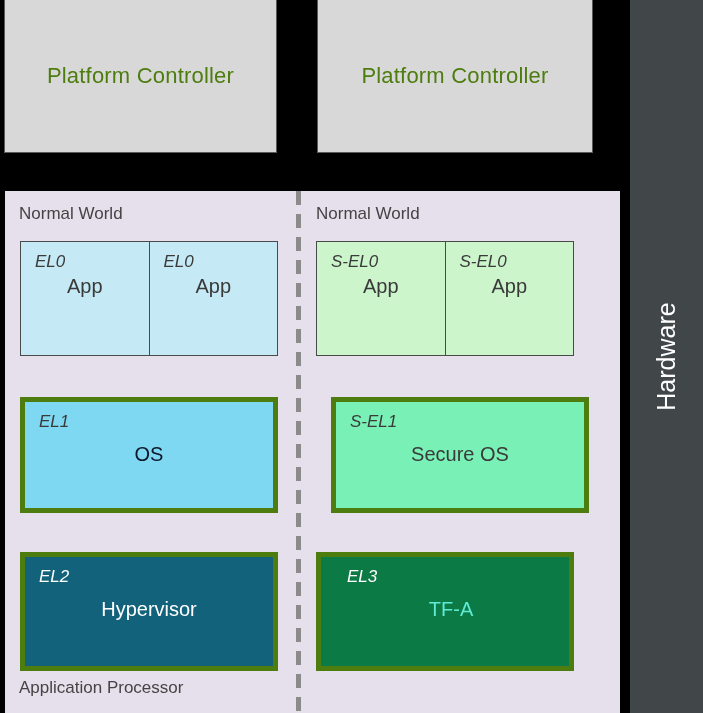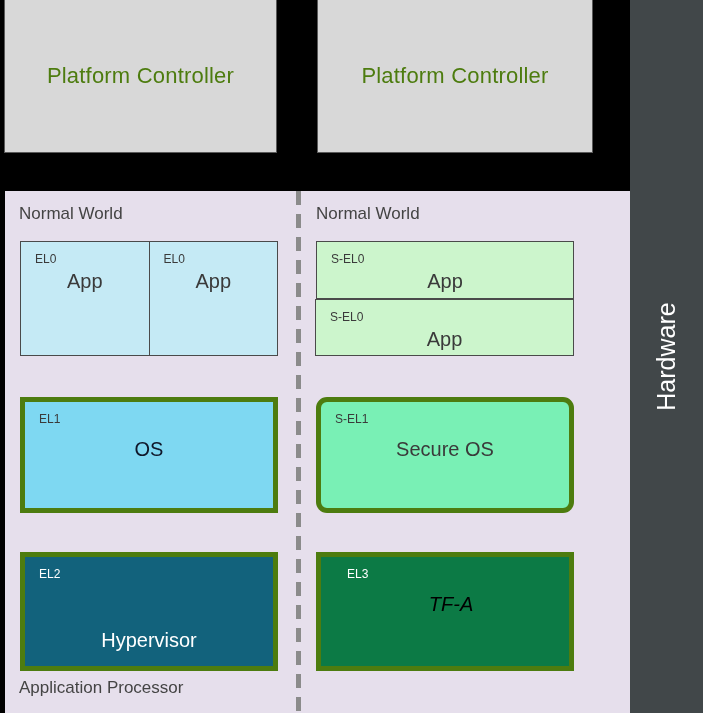--- a/index.html
+++ b/index.html
@@ -38,21 +38,21 @@
     letter-spacing: 0.2px;
   }
   #ctrl-0 { left: 4px;   top: -1px; width: 273px; height: 154px; }
   #ctrl-1 { left: 317px; top: -1px; width: 276px; height: 154px; }
 
   
   .ap-panel {
     position: absolute;
     left: 5px;
     top: 191px;
-    width: 697px;
+    width: 615px;
     height: 522px;
     background: #e6dfec;
   }
 
   .world-label {
     position: absolute;
     color: #444444;
     font-size: 17px;
     white-space: nowrap;
   }
@@ -78,24 +78,25 @@
 
   
   .el-block {
     position: absolute;
     box-sizing: border-box;
     border: 5px solid #4d7c0f;
     display: flex;
     flex-direction: column;
   }
   .el-tag {
-    font-size: 12px;
+    font-size: 17px;
     line-height: 1;
     padding: 11px 0 0 14px;
     white-space: nowrap;
+    font-style: italic;
   }
   .el-title {
     flex: 1;
     display: flex;
     align-items: flex-start;
     justify-content: center;
     padding-top: 5px;
     font-size: 20px;
     white-space: nowrap;
   }
@@ -114,22 +115,22 @@
     display: flex;
     flex-direction: column;
   }
   .app-cell + .app-cell { margin-left: -1px; }
 
   
   #row-apps-normal  { left: 15px;  top: 50px;  width: 258px; height: 115px; }
   #block-os-normal  { left: 15px;  top: 206px; width: 258px; height: 116px; }
   #block-hyp-normal { left: 15px;  top: 361px; width: 258px; height: 119px; }
   
-  #row-apps-secure  { left: 311px; top: 50px;  width: 258px; height: 115px; flex-direction: column; }
-  #block-os-secure  { left: 311px; top: 206px; width: 258px; height: 116px; border-radius: 11px; }
+  #row-apps-secure  { left: 311px; top: 50px;  width: 258px; height: 115px; }
+  #block-os-secure  { left: 326px; top: 206px; width: 258px; height: 116px; }
   #block-tfa-secure { left: 311px; top: 361px; width: 258px; height: 119px; padding-left: 12px; }
 
   
   .hw-strip {
     position: absolute;
     left: 630px;
     top: 0px;
     width: 73px;
     height: 713px;
     background: #414749;
@@ -173,21 +174,21 @@
         <div class="el-tag" style="color:#3a3a3a;">EL0</div>
         <div class="el-title" style="color:#3a3a3a;">App</div>
       </div>
     </div>
 
     <div class="el-block" id="block-os-normal" style="background:#7ed8f2;">
       <div class="el-tag" style="color:#3a3a3a;">EL1</div>
       <div class="el-title tall" style="color:#0f172a;">OS</div>
     </div>
 
-    <div class="el-block" id="block-hyp-normal" style="background:#12627c;gap:36px;">
+    <div class="el-block" id="block-hyp-normal" style="background:#12627c;">
       <div class="el-tag" style="color:#ffffff;">EL2</div>
       <div class="el-title tall" style="color:#ffffff;">Hypervisor</div>
     </div>
 
     <div class="app-row" id="row-apps-secure">
       <div class="app-cell" style="background:#ccf5cc;">
         <div class="el-tag" style="color:#3a3a3a;">S-EL0</div>
         <div class="el-title" style="color:#3a3a3a;">App</div>
       </div>
       <div class="app-cell" style="background:#ccf5cc;">
@@ -196,21 +197,21 @@
       </div>
     </div>
 
     <div class="el-block" id="block-os-secure" style="background:#79f0b5;">
       <div class="el-tag" style="color:#3a3a3a;">S-EL1</div>
       <div class="el-title tall" style="color:#3a3a3a;">Secure OS</div>
     </div>
 
     <div class="el-block" id="block-tfa-secure" style="background:#0c7a45;">
       <div class="el-tag" style="color:#ffffff;">EL3</div>
-      <div class="el-title tall" style="color:#000000;font-style:italic;">TF-A</div>
+      <div class="el-title tall" style="color:#5eead4;">TF-A</div>
     </div>
 
     <div class="world-label" id="label-ap">Application Processor</div>
 
   </div>
 
   <div class="hw-strip">
     <span class="hw-text">Hardware</span>
   </div>
 

